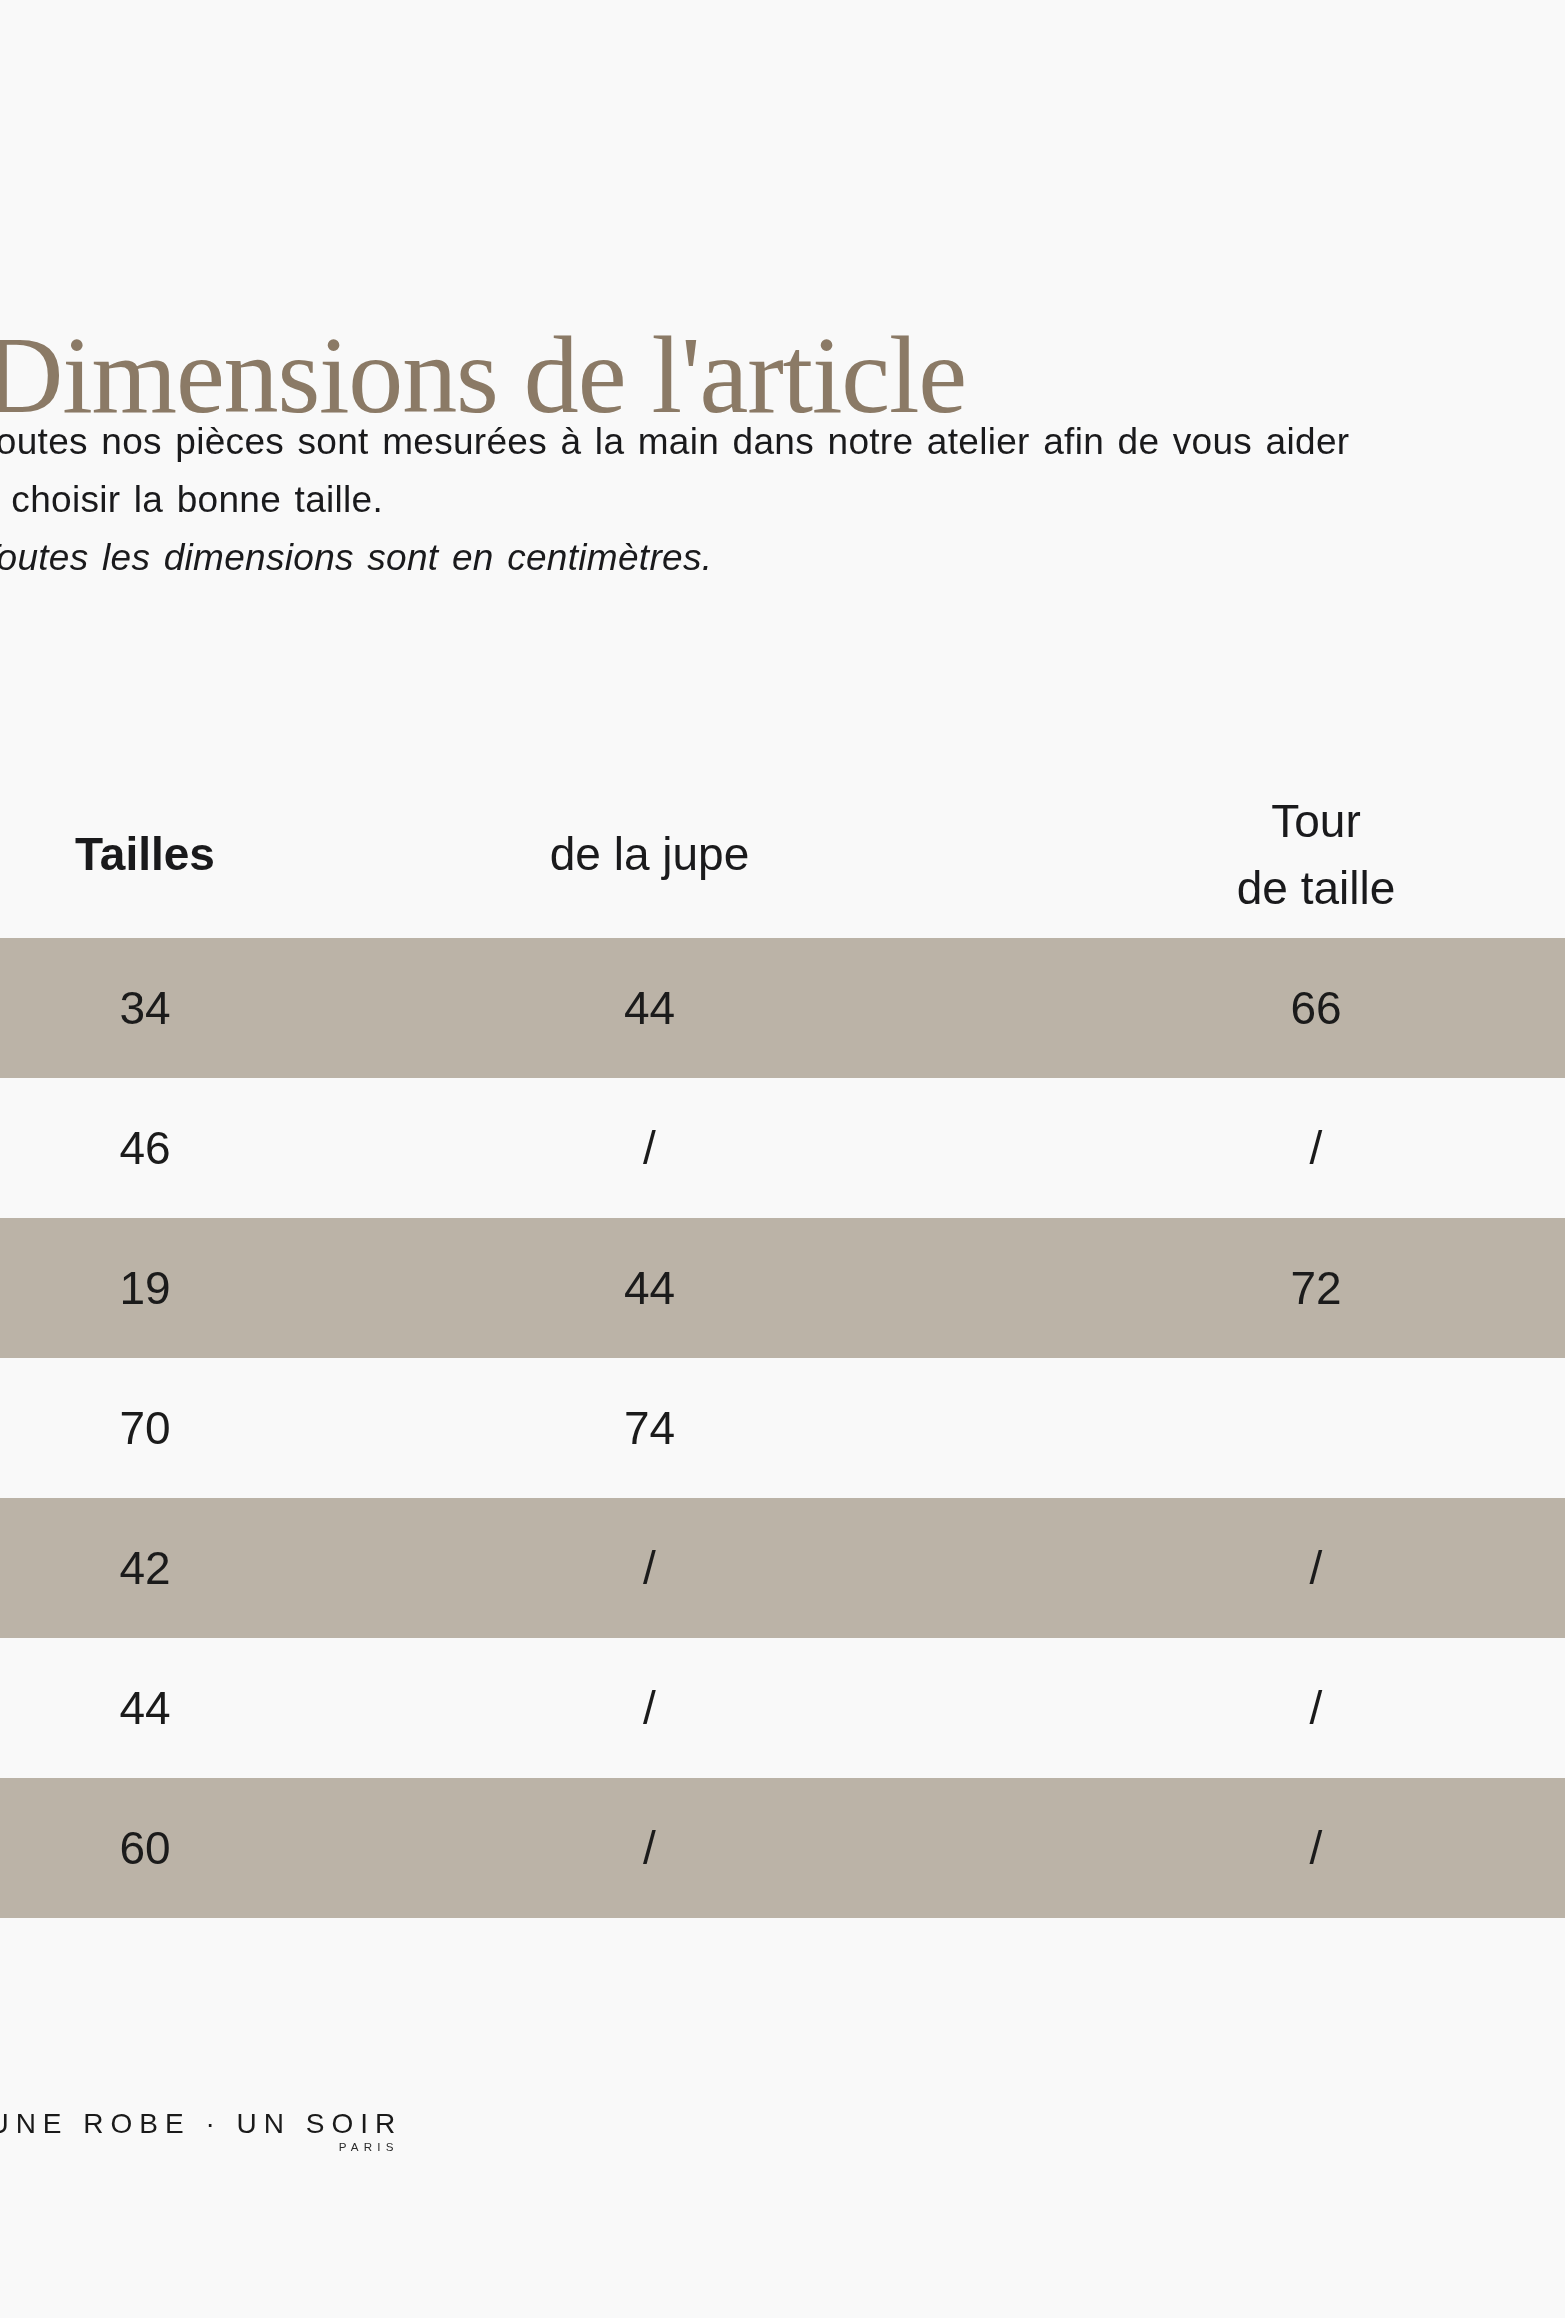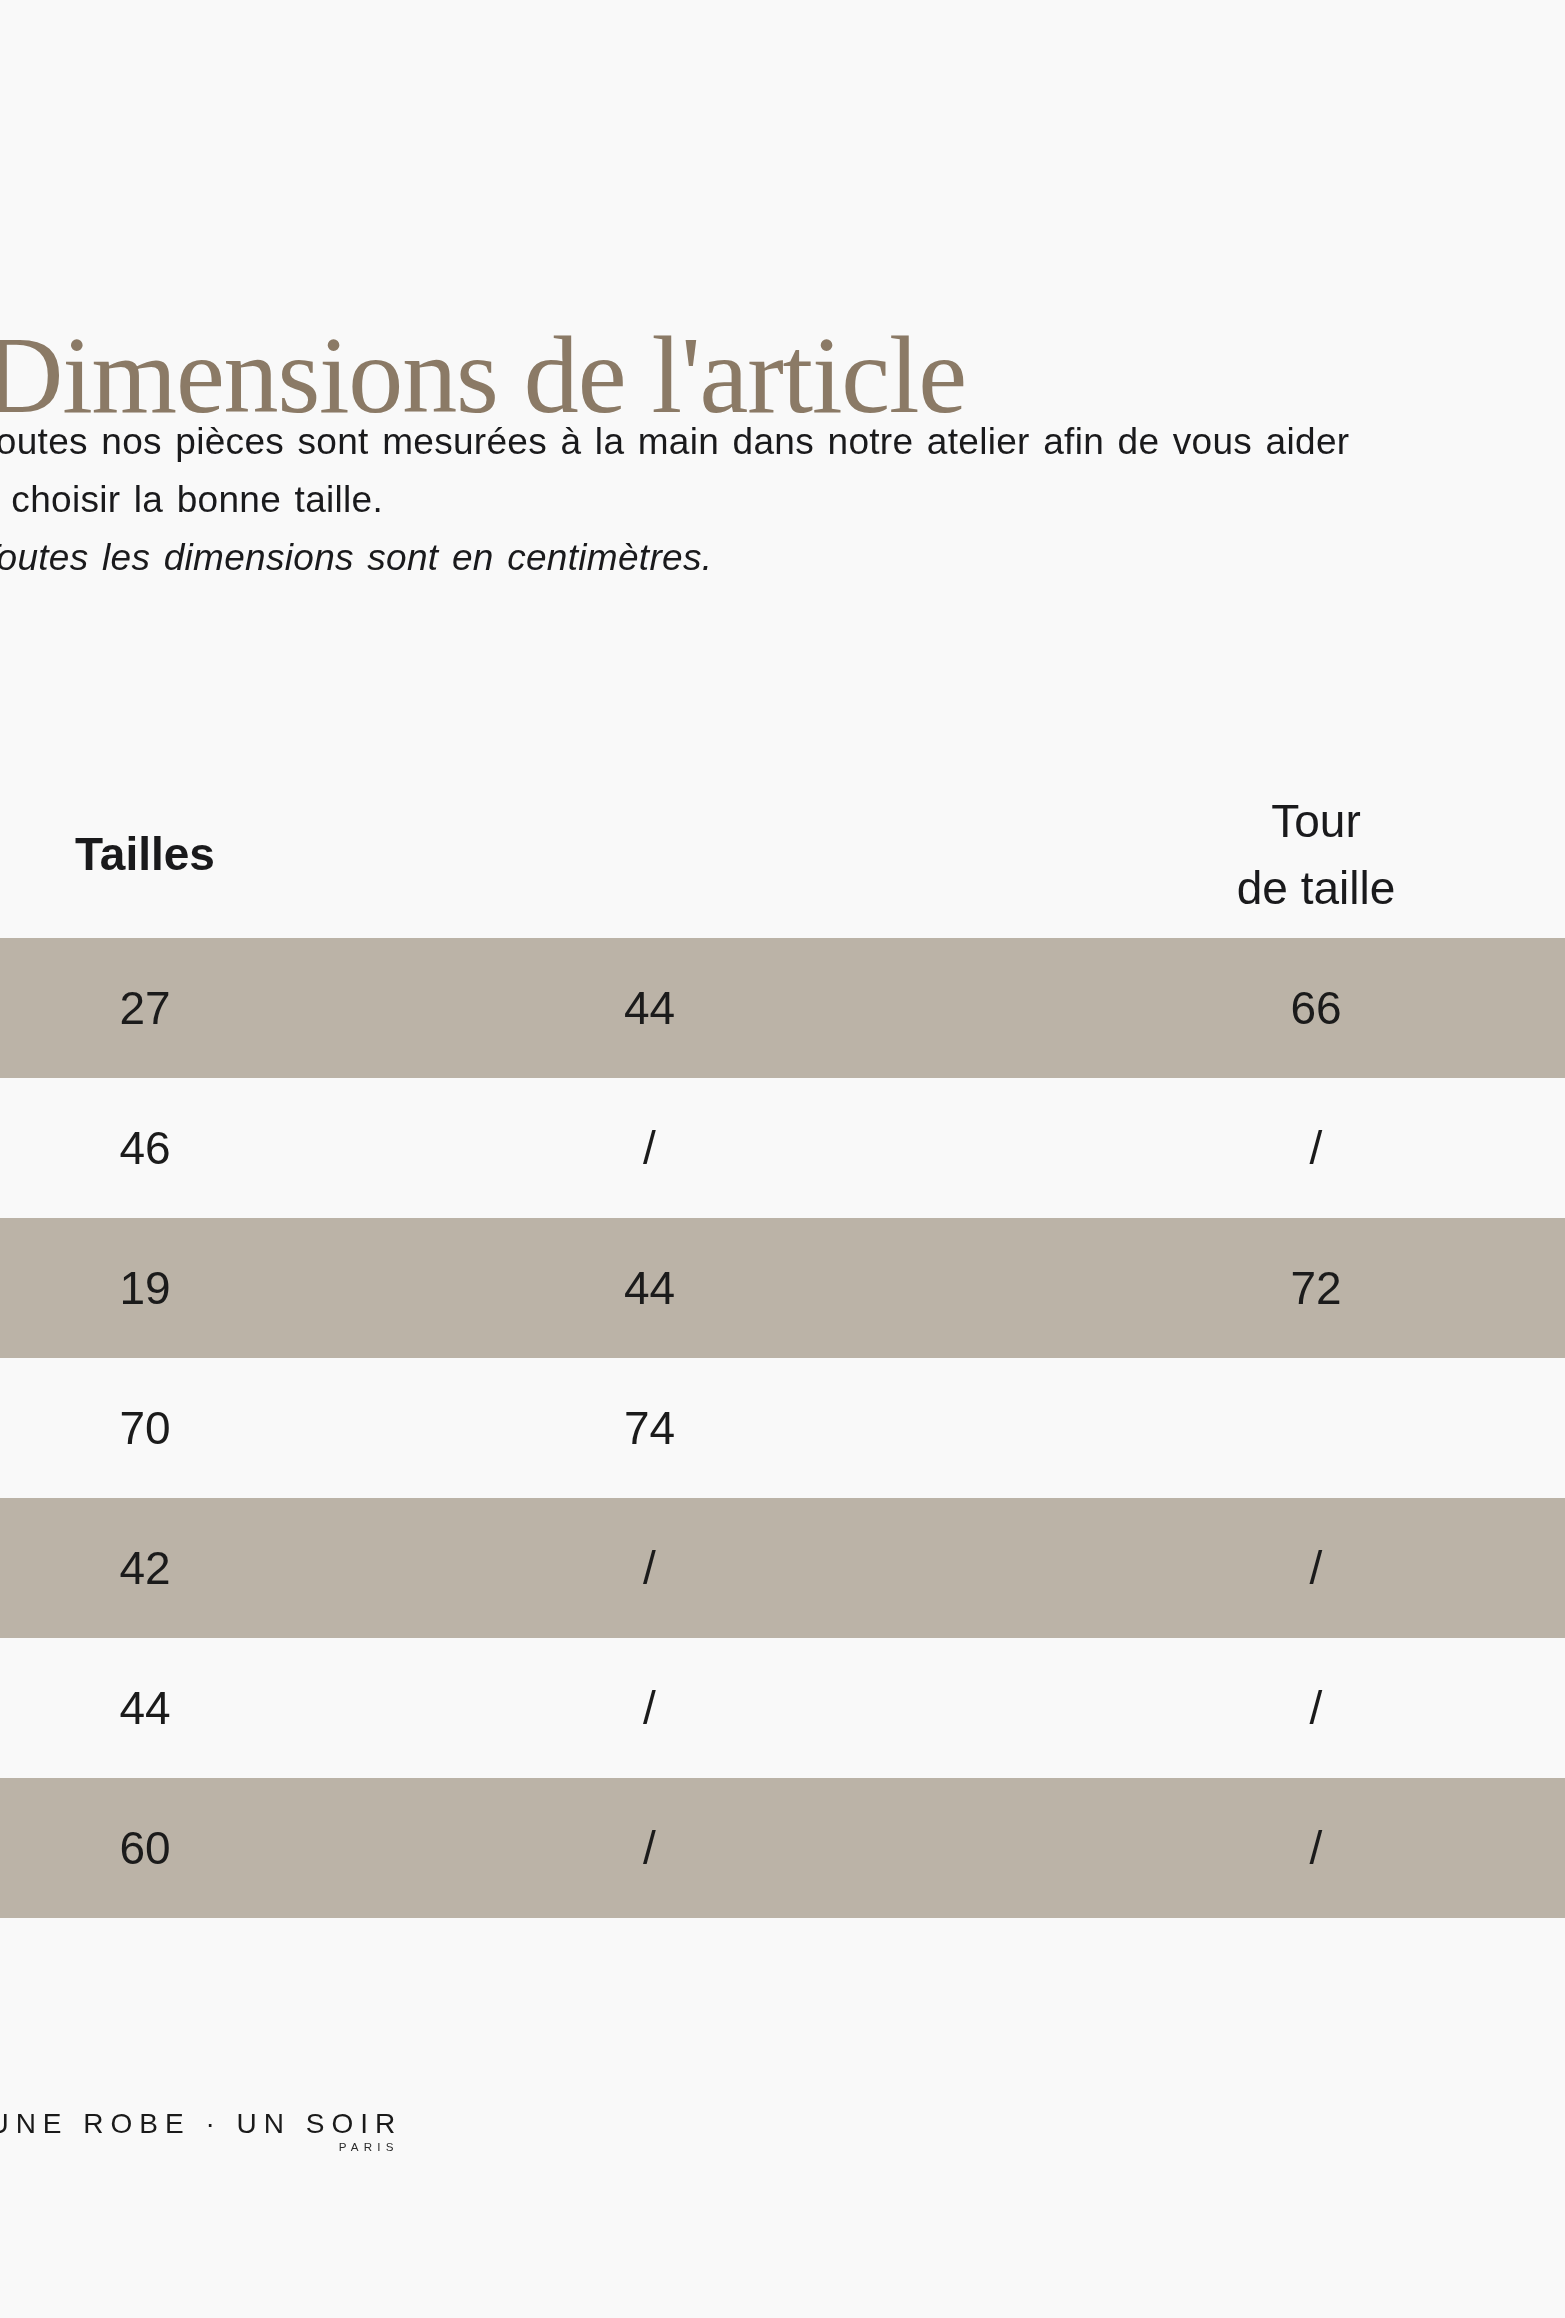--- a/index.html
+++ b/index.html
@@ -112,29 +112,30 @@
     <div class="note">Toutes les dimensions sont en centimètres.</div>
   </div>
 
   <div class="size-table">
 
     <div class="thead-row">
       <div class="th-bold">
         <div>Tailles</div>
       </div>
       <div>
+        <div>de la jupe</div>
       </div>
       <div>
         <div>Tour</div>
         <div>de taille</div>
       </div>
     </div>
 
     <div class="t-row shaded">
-      <div>27</div>
+      <div>34</div>
       <div>44</div>
       <div>66</div>
     </div>
     <div class="t-row">
       <div>46</div>
       <div>/</div>
       <div>/</div>
     </div>
     <div class="t-row shaded">
       <div>19</div>

